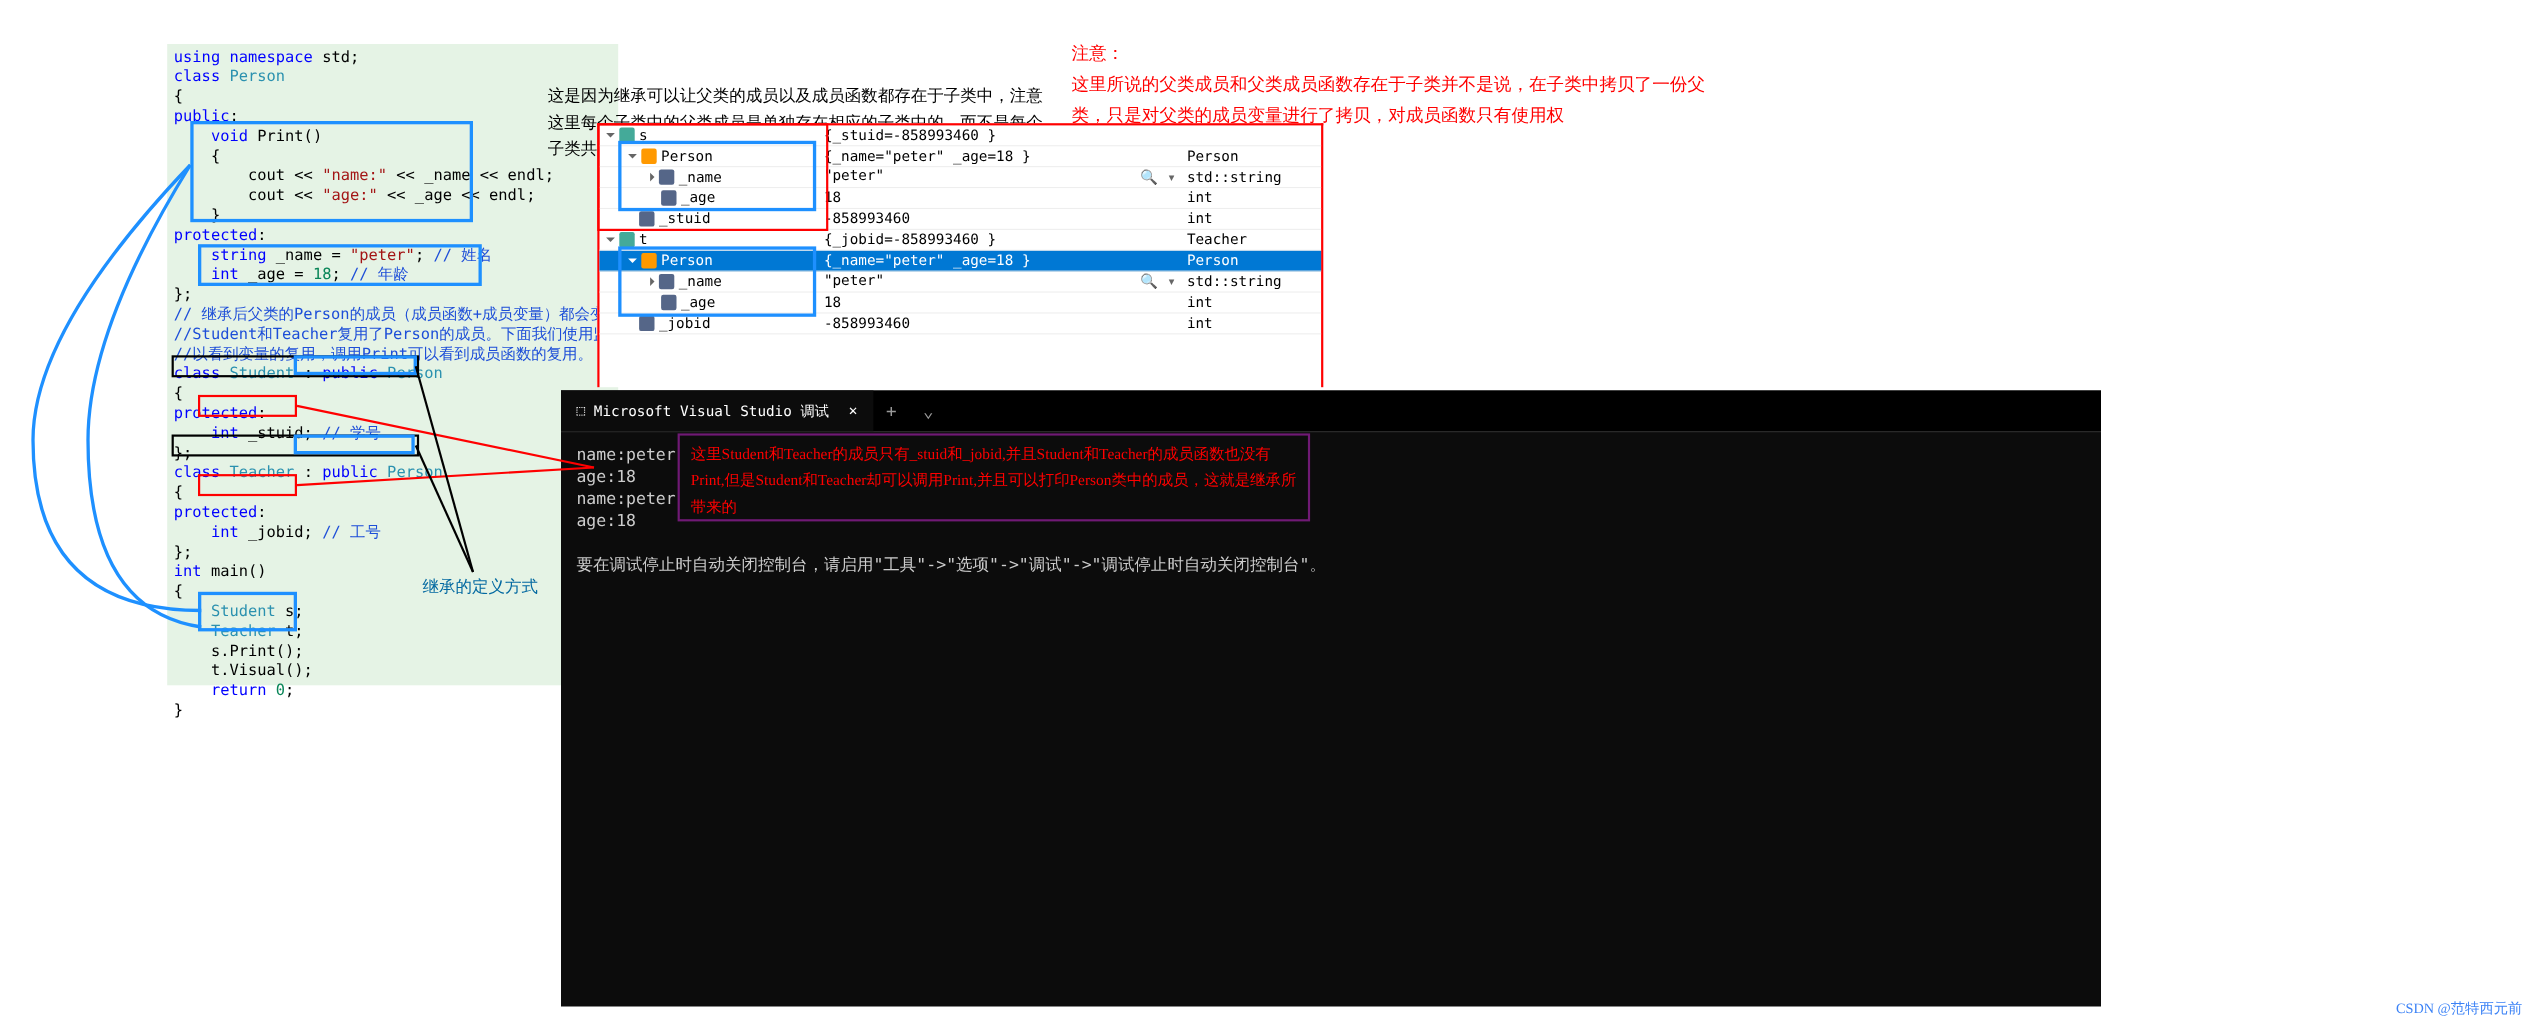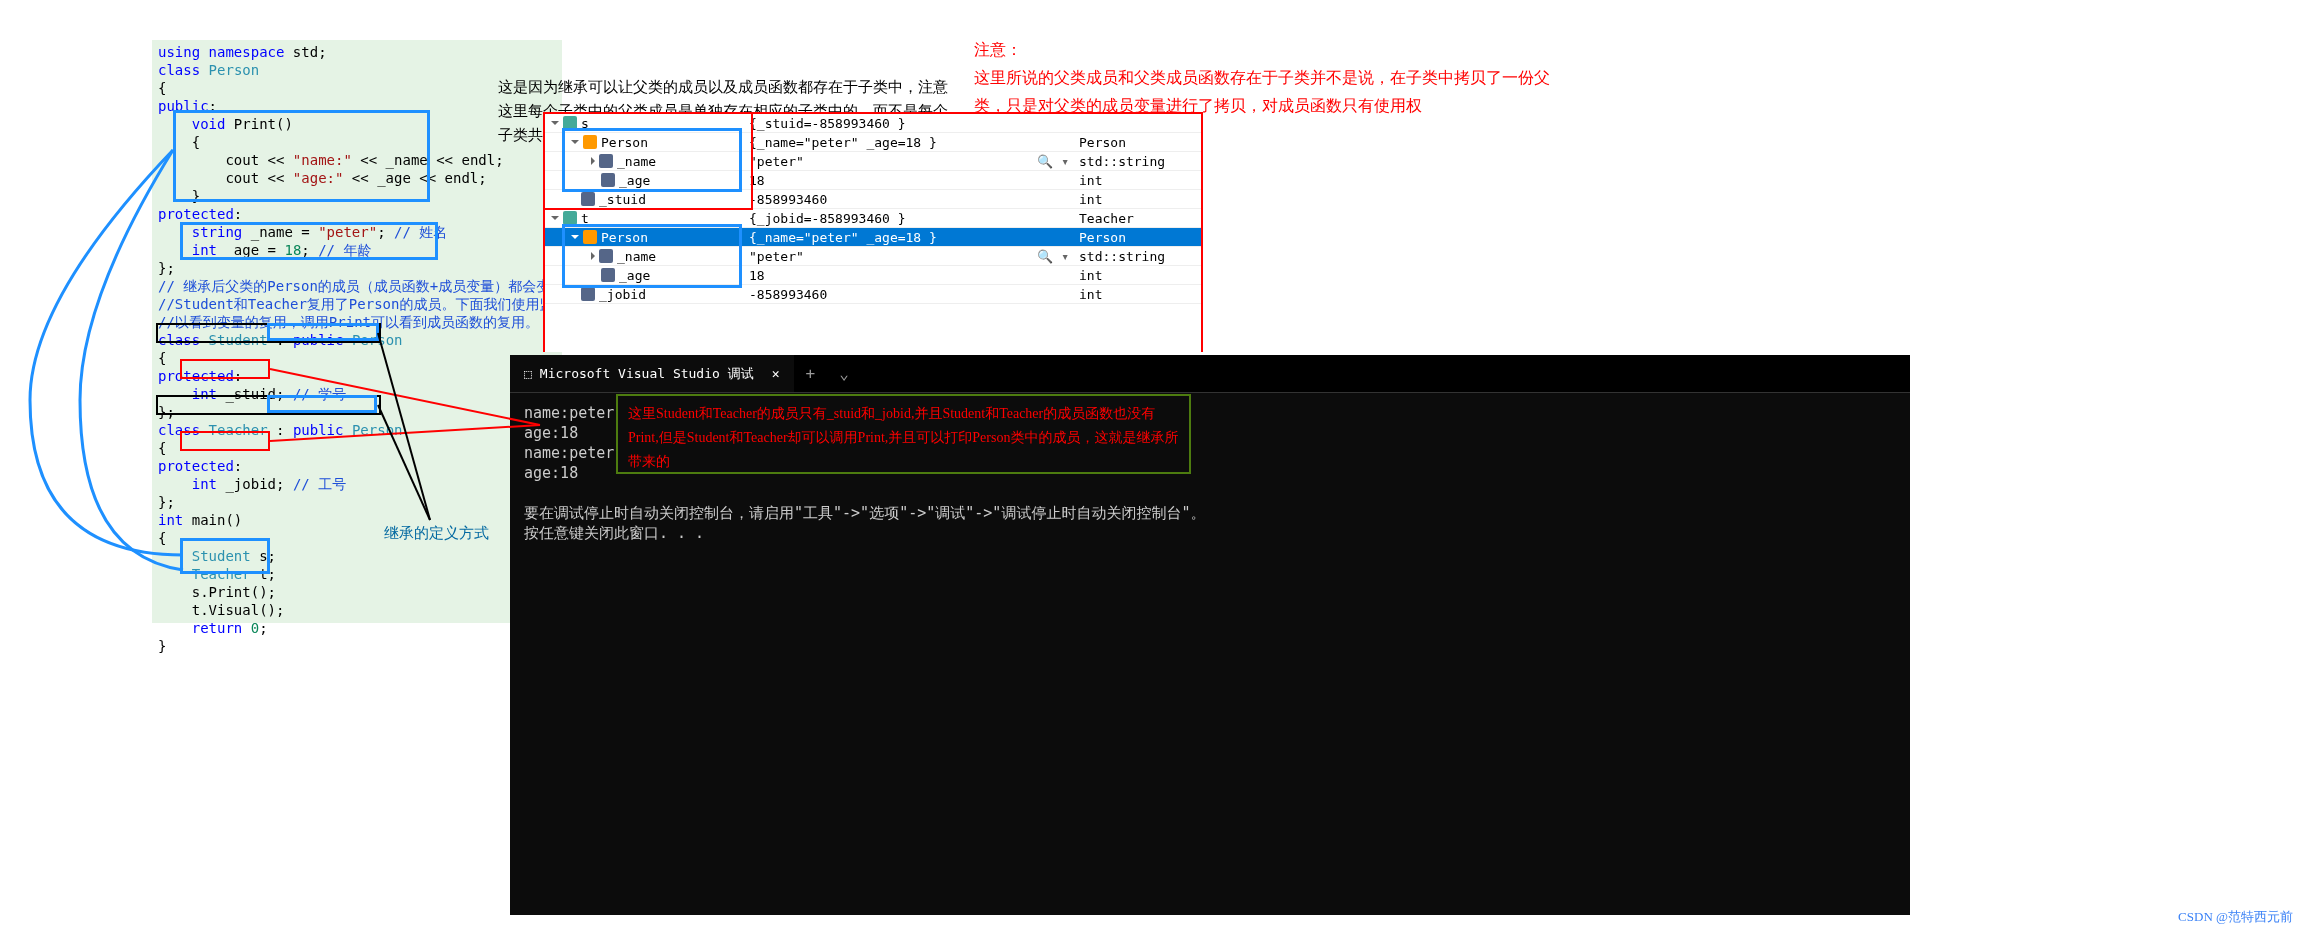--- a/index.html
+++ b/index.html
@@ -1,40 +1,40 @@
 <!DOCTYPE html>
 <html><head>
 <meta charset="utf-8">
 <style>
 *{box-sizing:border-box;margin:0;padding:0}
 body{font-family:Consolas,"Microsoft YaHei",monospace;font-size:13px;background:#fff;position:relative;width:2303px;height:931px}
 .code-area{position:absolute;left:152px;top:40px;width:410px;height:583px;background:#e5f3e5;padding:3px 6px;line-height:18px}
 .code-line{white-space:pre;font-family:Consolas,monospace;font-size:14px}
 .kw{color:#0000ff}.typ{color:#2b91af}.str{color:#a31515}.cmt{color:#1d4ed8}.acc{color:#0000ff}.num{color:#098658}
 .desc{position:absolute;left:498px;top:75px;width:460px;font-size:15px;color:#000;line-height:24px}
-.note{position:absolute;left:974px;top:36px;width:590px;font-size:16px;color:#ff0000;line-height:28px;font-family:Liberation Serif, serif}
+.note{position:absolute;left:974px;top:36px;width:590px;font-size:16px;color:#ff0000;line-height:28px;font-family:Liberation Mono, monospace}
 .watch{position:absolute;left:543px;top:112px;width:660px;height:240px;background:#fff;border-top:2px solid #f00;border-left:2px solid #f00;border-right:2px solid #f00;font-size:13px}
 .wrow{display:flex;height:19px;align-items:center;border-bottom:1px solid #eee}
 .wcol1{width:200px;padding-left:4px;display:flex;align-items:center;gap:4px}
 .wcol2{width:330px;padding-left:4px}
 .wcol3{flex:1;padding-left:4px}
 .tri{display:inline-block;width:0;height:0;border-left:4px solid #666;border-top:4px solid transparent;border-bottom:4px solid transparent}
 .tri.open{border-top:4px solid #666;border-left:4px solid transparent;border-right:4px solid transparent;border-bottom:none}
 .ico-s{width:14px;height:14px;background:#4a9;display:inline-block;border-radius:2px}
 .ico-p{width:14px;height:14px;background:#f90;display:inline-block;border-radius:2px}
 .ico-f{width:14px;height:14px;background:#568;display:inline-block;border-radius:2px}
 .sel{background:#0078d4;color:#fff}
 .mag{color:#666;margin-left:auto;margin-right:6px}
 .term{position:absolute;left:510px;top:355px;width:1400px;height:560px;background:#0c0c0c;color:#ccc;font-family:Consolas,monospace}
 .term-tab{height:38px;display:flex;align-items:center;background:#000;border-bottom:1px solid #333}
 .tab-item{display:flex;align-items:center;gap:8px;padding:0 14px;height:100%;background:#0c0c0c;color:#fff;font-size:13px}
 .tab-add{color:#999;padding:0 12px;font-size:16px}
 .term-body{padding:10px 14px;font-size:15px;line-height:20px}
 .term-out{white-space:pre}
-.redbox2{position:absolute;border:2px solid #4d7c0f;font-size:14px;color:#f00;padding:6px 10px;line-height:24px;font-family:"Microsoft YaHei"}
+.redbox2{position:absolute;border:2px solid #701a75;font-size:14px;color:#f00;padding:6px 10px;line-height:24px;font-family:"Microsoft YaHei"}
 .anno-label{position:absolute;font-size:15px;color:#0369a1;font-family:"Microsoft YaHei"}
 .watermark{position:absolute;right:10px;bottom:5px;color:#3b82f6;font-size:13px;font-family:"Microsoft YaHei"}
 .wcol2 .mag{float:right}
 svg.overlay{position:absolute;left:0;top:0;pointer-events:none}
 </style>
 </head>
 <body>
 
 <div class="code-area">
 <div class="code-line"><span class="kw">using namespace</span> std;</div>
@@ -176,21 +176,20 @@
 <div class="tab-add">+</div>
 <div class="tab-add">⌄</div>
 </div>
 <div class="term-body">
 <div class="term-out">name:peter
 age:18
 name:peter
 age:18</div>
 <br>
 <div>要在调试停止时自动关闭控制台，请启用"工具"-&gt;"选项"-&gt;"调试"-&gt;"调试停止时自动关闭控制台"。</div>
-<div>按任意键关闭此窗口. . .</div>
 </div>
 </div>
 
 <div class="redbox2" style="left:616px;top:394px;width:575px;height:80px">这里Student和Teacher的成员只有_stuid和_jobid,并且Student和Teacher的成员函数也没有Print,但是Student和Teacher却可以调用Print,并且可以打印Person类中的成员，这就是继承所带来的</div>
 
 <div class="anno-label" style="left:384px;top:524px">继承的定义方式</div>
 
 <div style="position:absolute;left:173px;top:110px;width:257px;height:92px;border:3px solid #1e90ff"></div>
 <div style="position:absolute;left:180px;top:222px;width:258px;height:38px;border:3px solid #1e90ff"></div>
 <div style="position:absolute;left:156px;top:323px;width:225px;height:20px;border:2px solid #000"></div>

